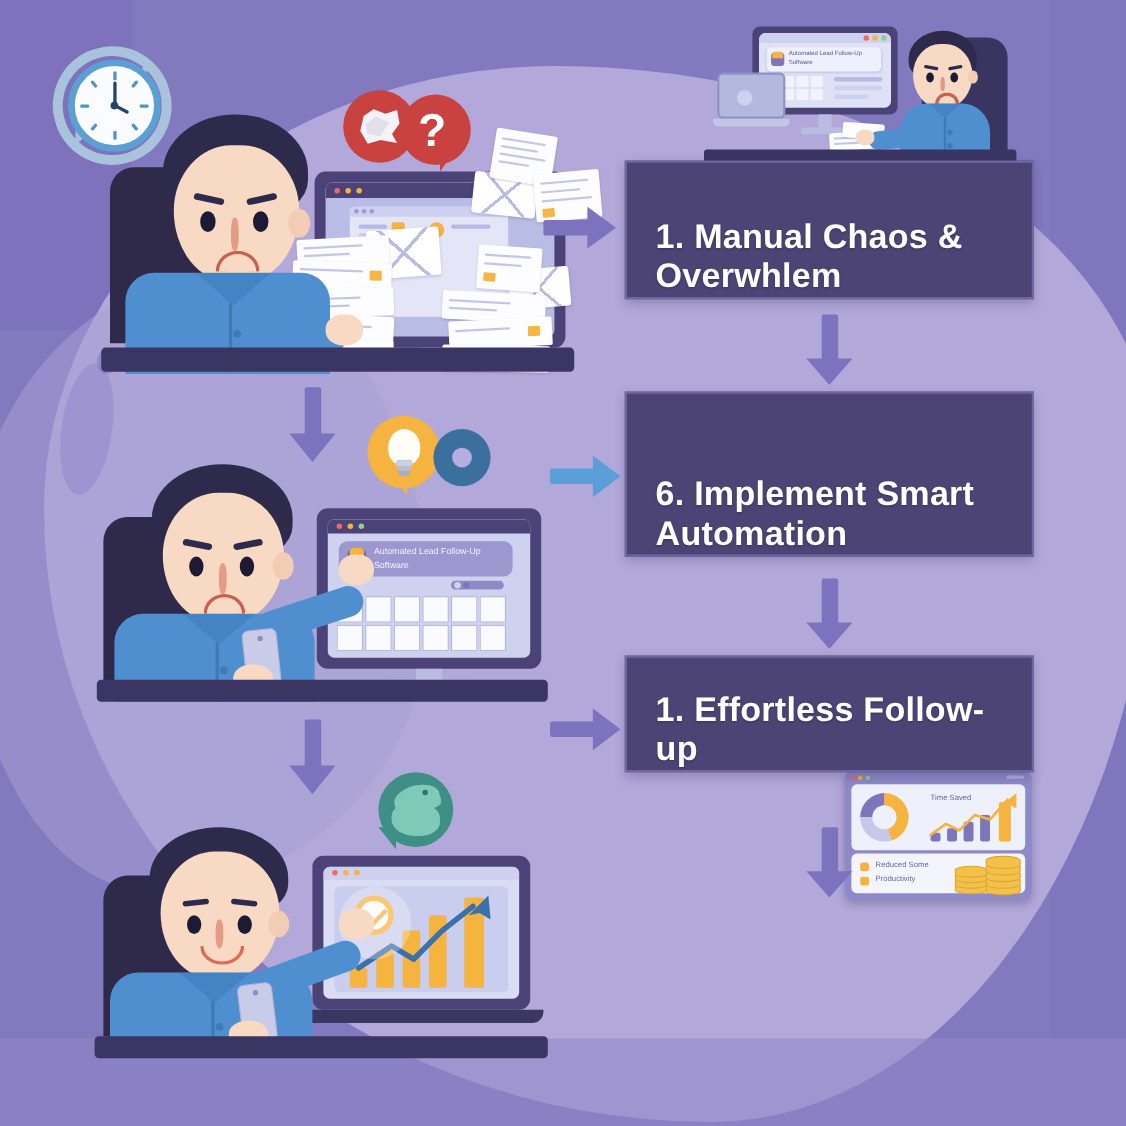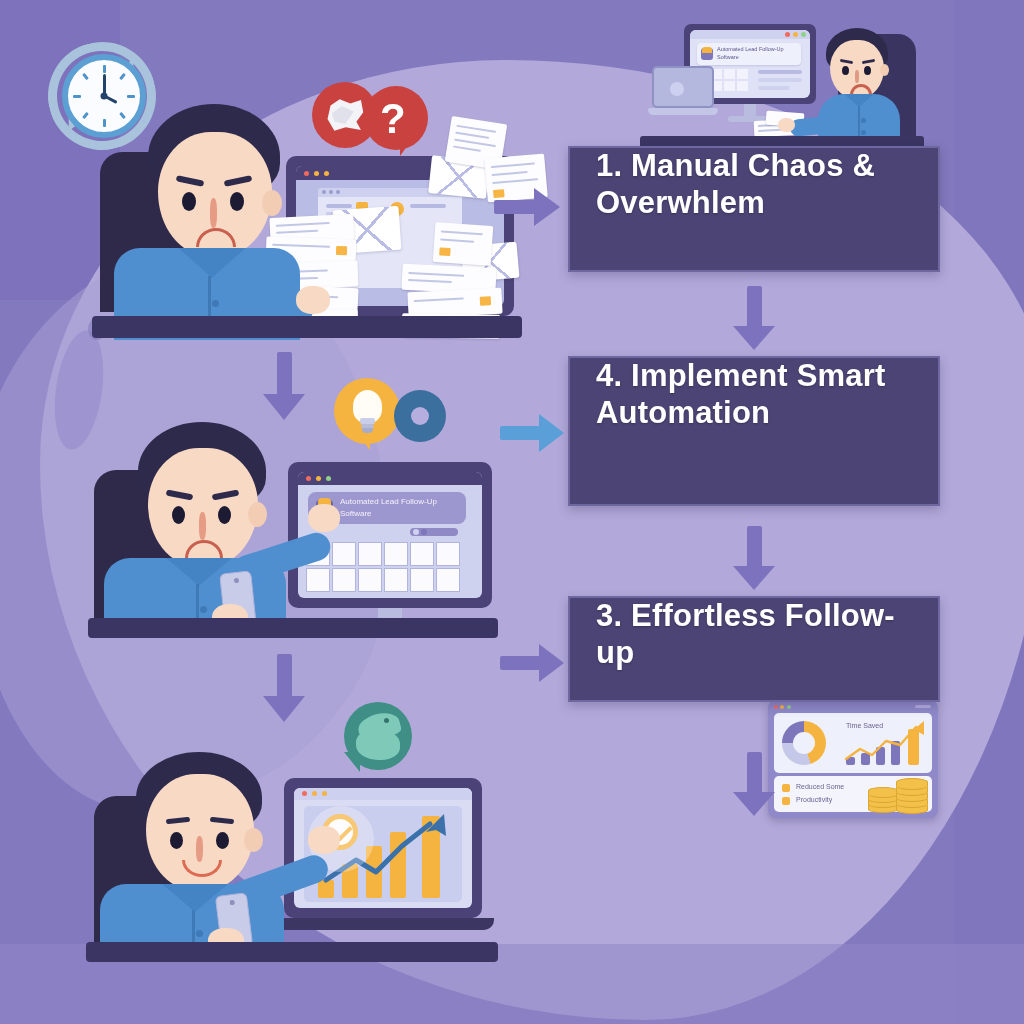--- a/index.html
+++ b/index.html
@@ -87,21 +87,21 @@
 
   
   .clock-face{position:absolute;background:#fbfcff;border-radius:50%;border:6px solid #5b9fd3;box-sizing:border-box;}
   .tick{position:absolute;background:#4f93c9;border-radius:1px;}
   .hand-h,.hand-m{position:absolute;background:#24436b;border-radius:2px;transform-origin:bottom center;}
   .cyc-arrow{position:absolute;border:9px solid #a9c3dd;border-radius:50%;}
 
   
   .step-card{
     position:absolute;background:#4b4474;color:#ffffff;
-    box-sizing:border-box;display:flex;align-items:flex-start;
+    box-sizing:border-box;display:flex;align-items:flex-end;
     padding:0 26px;border:2px solid #6f67a0;
     box-shadow:0 4px 10px rgba(40,32,70,.25);
   }
   .step-card span{
     font-size:31px;font-weight:bold;line-height:1.18;letter-spacing:.2px;
     text-shadow:0 1px 2px rgba(0,0,0,.25);
   }
 
   
   .arrow-r{position:absolute;}
@@ -533,24 +533,24 @@
         <div class="coin" style="left:0;top:8px;width:30px;height:10px;"></div>
         <div class="coin" style="left:0;top:2px;width:30px;height:10px;"></div>
       </div>
     </div>
   </div>
 
   <div class="step-card" style="left:568px;top:146px;width:372px;height:126px;">
     <span>1. Manual Chaos &amp; Overwhlem</span>
   </div>
   <div class="step-card" style="left:568px;top:356px;width:372px;height:150px;">
-    <span>4. Implement Smart Automation</span>
+    <span>6. Implement Smart Automation</span>
   </div>
   <div class="step-card" style="left:568px;top:596px;width:372px;height:106px;">
-    <span>3. Effortless Follow-up</span>
+    <span>1. Effortless Follow-up</span>
   </div>
 
   <div class="arrow-r" style="left:494px;top:188px;width:66px;height:38px;">
     <div class="shaft" style="width:44px;background:#7d72bd;"></div>
     <div class="headt" style="border-left:26px solid #7d72bd;"></div>
   </div>
 
   <div class="arrow-r" style="left:500px;top:414px;width:64px;height:38px;">
     <div class="shaft" style="width:42px;background:#5b9fd8;"></div>
     <div class="headt" style="border-left:25px solid #5b9fd8;"></div>

